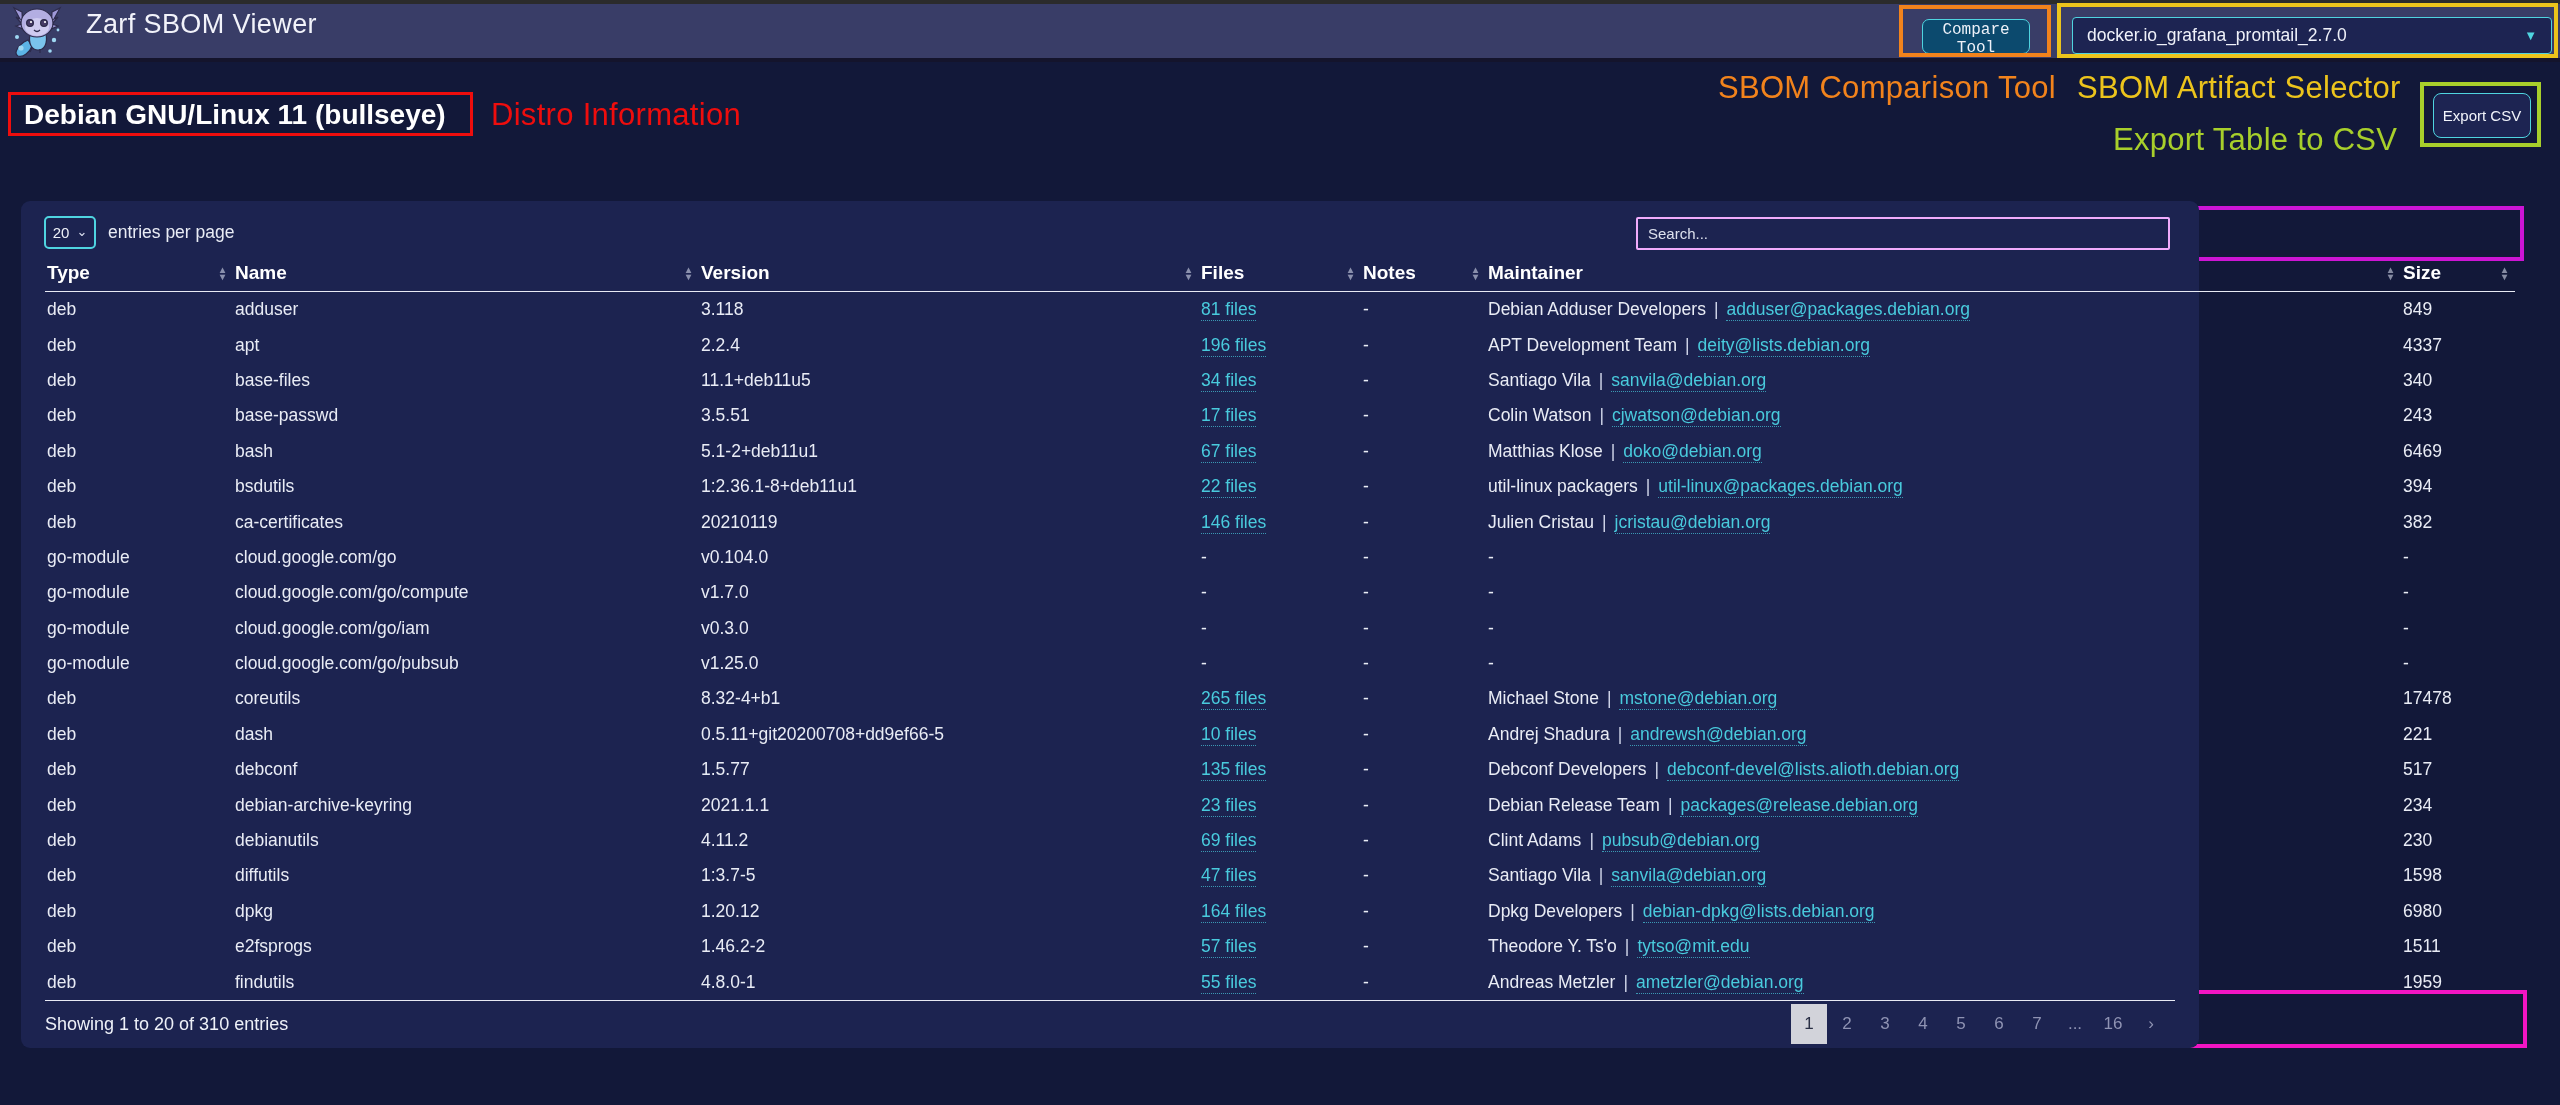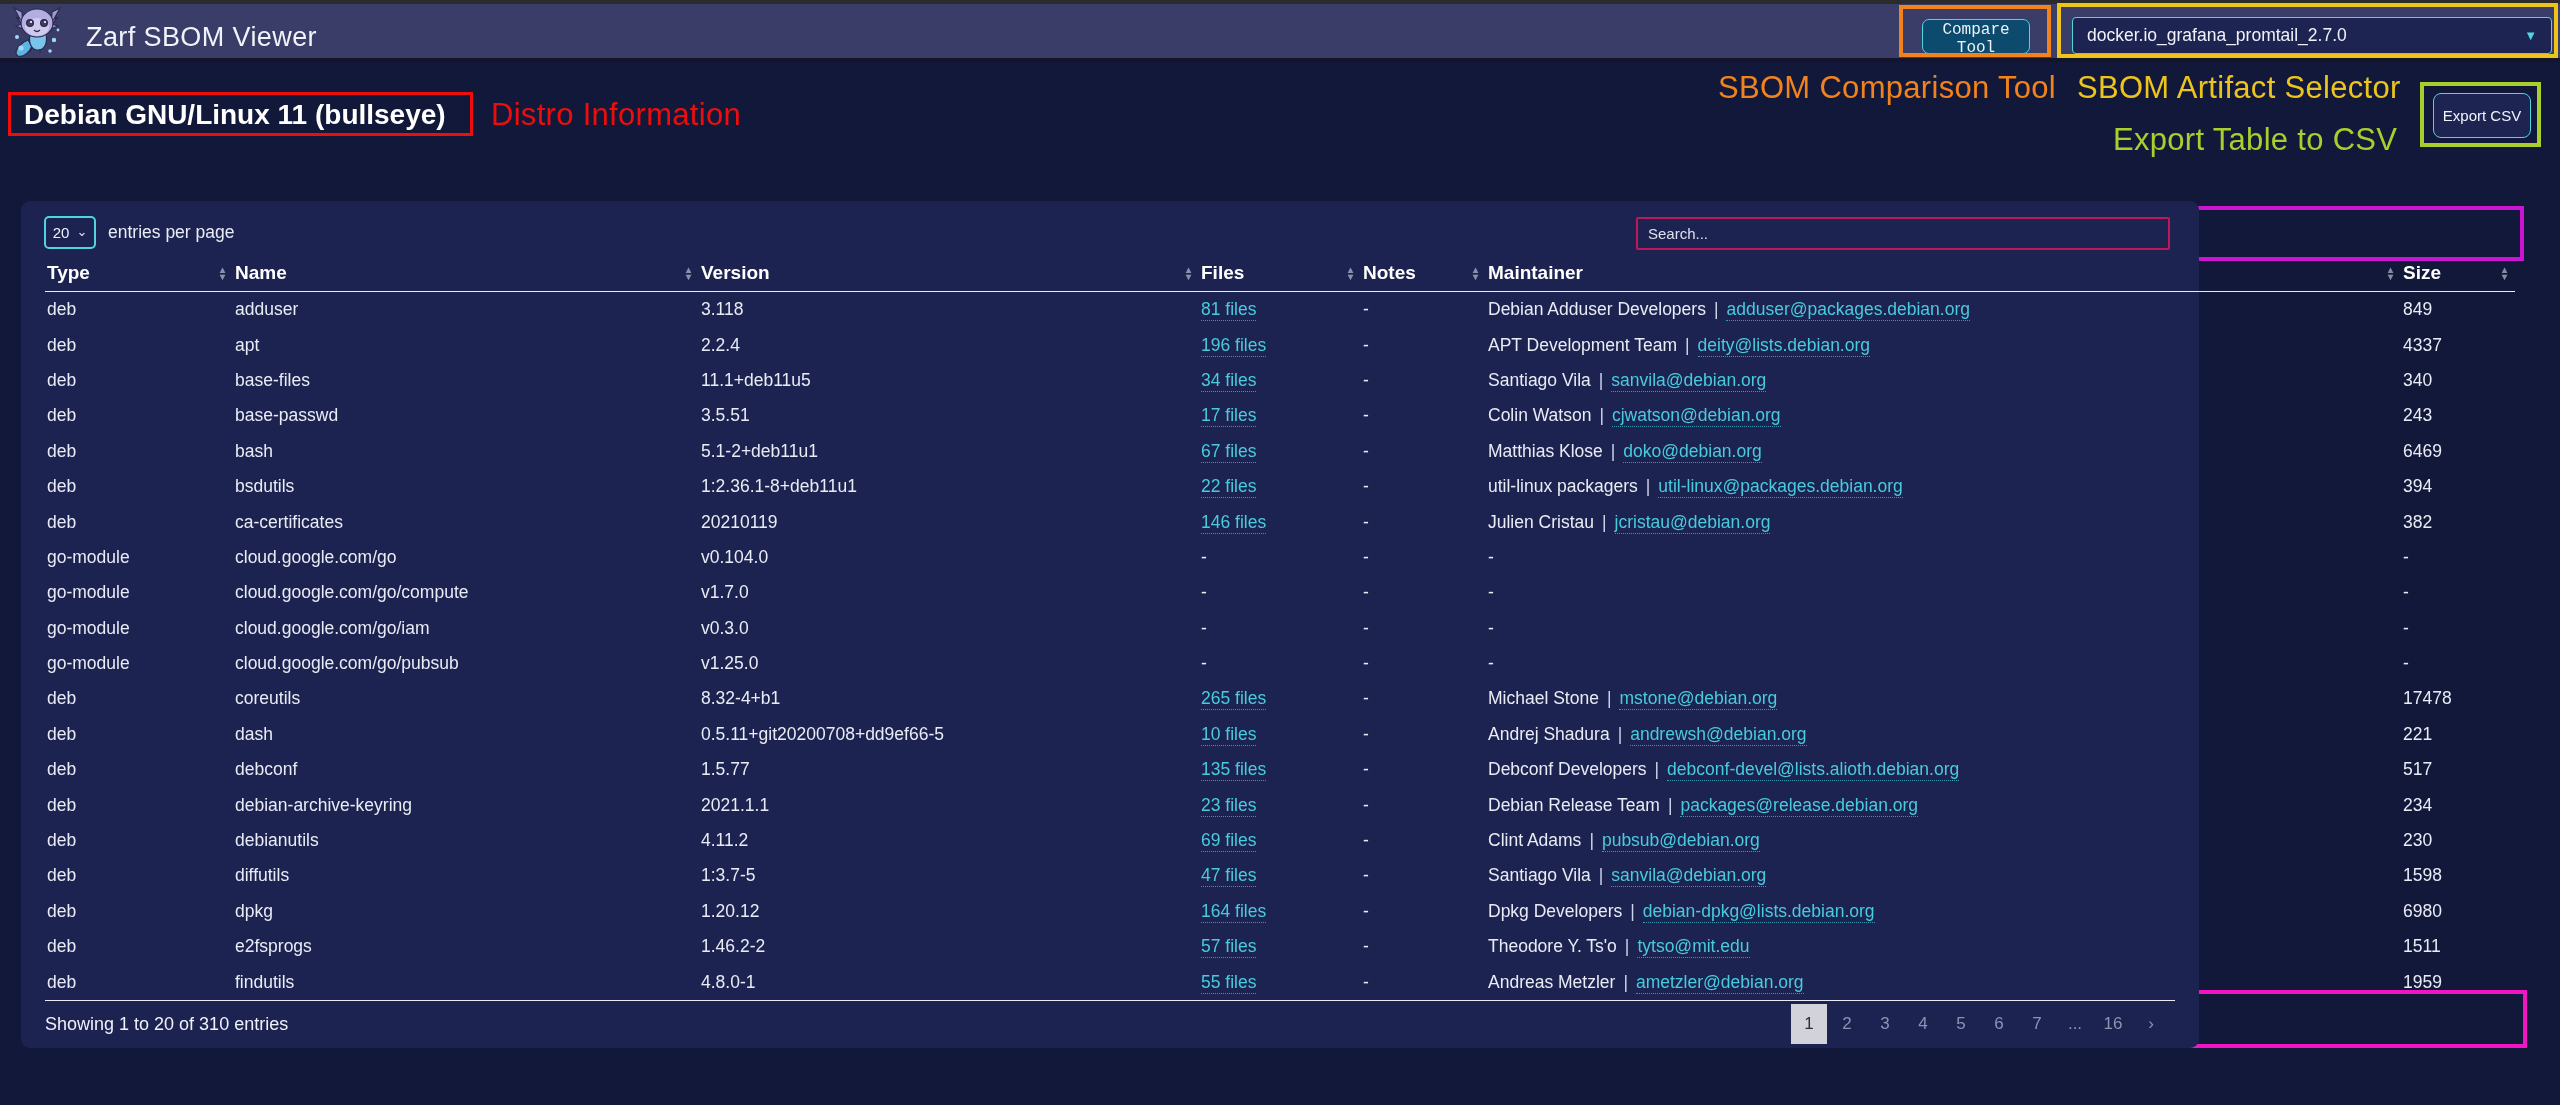--- a/index.html
+++ b/index.html
@@ -2,21 +2,21 @@
 <html><head>
 <meta charset="utf-8">
 <style>
   html,body{margin:0;padding:0;background:#121839;}
   body{width:2560px;height:1105px;position:relative;overflow:hidden;
        font-family:"Liberation Sans",sans-serif;color:#e9ecf5;}
 
   
   .top-strip{position:absolute;left:0;top:0;width:2560px;height:4px;background:#2b2b2b;}
   .app-header{position:absolute;left:0;top:4px;width:2560px;height:58px;background:#393d67;
-              border-bottom:4px solid #14142c;display:flex;align-items:flex-start;box-sizing:border-box;}
+              border-bottom:4px solid #14142c;display:flex;align-items:flex-end;box-sizing:border-box;}
   .logo{margin-left:10px;display:flex;align-items:center;}
   .app-title{font-size:27px;font-weight:400;color:#f2f3fa;margin-left:22px;letter-spacing:.4px;}
 
   .compare-btn{position:absolute;left:1922px;top:15px;width:108px;height:35px;background:#0c4a6e;
                border:1px solid #4fd4e0;border-radius:7px;color:#eef1f8;font-size:16px;
                font-family:Liberation Mono, monospace;cursor:pointer;}
   .artifact-select{position:absolute;left:2072px;top:13px;width:480px;height:37px;background:#1d2452;
                border:1px solid #4fd4e0;border-radius:4px;display:flex;align-items:center;
                box-sizing:border-box;padding:12px 14px;font-size:17.5px;color:#f0f2fa;cursor:pointer;}
   .artifact-select .caret{margin-left:auto;color:#4fd4e0;font-size:13px;}
@@ -46,21 +46,21 @@
   
   .table-card{position:absolute;left:21px;top:201px;width:2178px;height:847px;background:#1c2350;
               border-radius:9px;box-sizing:border-box;}
   .controls{margin:14px 29px 0 23px;height:34px;display:flex;align-items:center;position:relative;}
   .entries-select{width:52px;height:33px;border:2px solid #4fd4e0;border-radius:5px;background:#1c2350;
               display:flex;align-items:center;justify-content:center;gap:7px;color:#eef1f8;
               font-size:15px;cursor:pointer;box-sizing:border-box;}
   .entries-select .sel-caret{color:#dfe4f2;font-size:13px;line-height:10px;}
   .entries-label{margin-left:12px;font-size:17.5px;color:#e9ecf5;}
   .search{position:absolute;right:0;top:2px;width:534px;height:33px;background:#1c2350;
-          border:2px solid #be185d;border-radius:2px;color:#eef1f8;font-size:15px;
+          border:2px solid #f0abfc;border-radius:2px;color:#eef1f8;font-size:15px;
           font-family:inherit;box-sizing:border-box;padding:0 10px;}
   .search::placeholder{color:#dde1ee;opacity:1;}
 
   table{margin:6px 24px 0 24px;border-collapse:collapse;table-layout:fixed;width:2470px;}
   th{position:relative;height:36px;text-align:left;font-size:19px;font-weight:700;color:#ffffff;
      padding:0 0 0 2px;border-bottom:1px solid #e8eaf4;cursor:pointer;}
   .sort-arrows{position:absolute;right:8px;top:50%;transform:translateY(-50%);display:flex;
      flex-direction:column;align-items:center;font-size:10px;line-height:7px;color:rgba(230,235,250,.55);}
   td{height:35.4px;font-size:17.5px;color:#e9ecf5;padding:0 0 0 2px;white-space:nowrap;
      overflow:hidden;text-overflow:ellipsis;}

